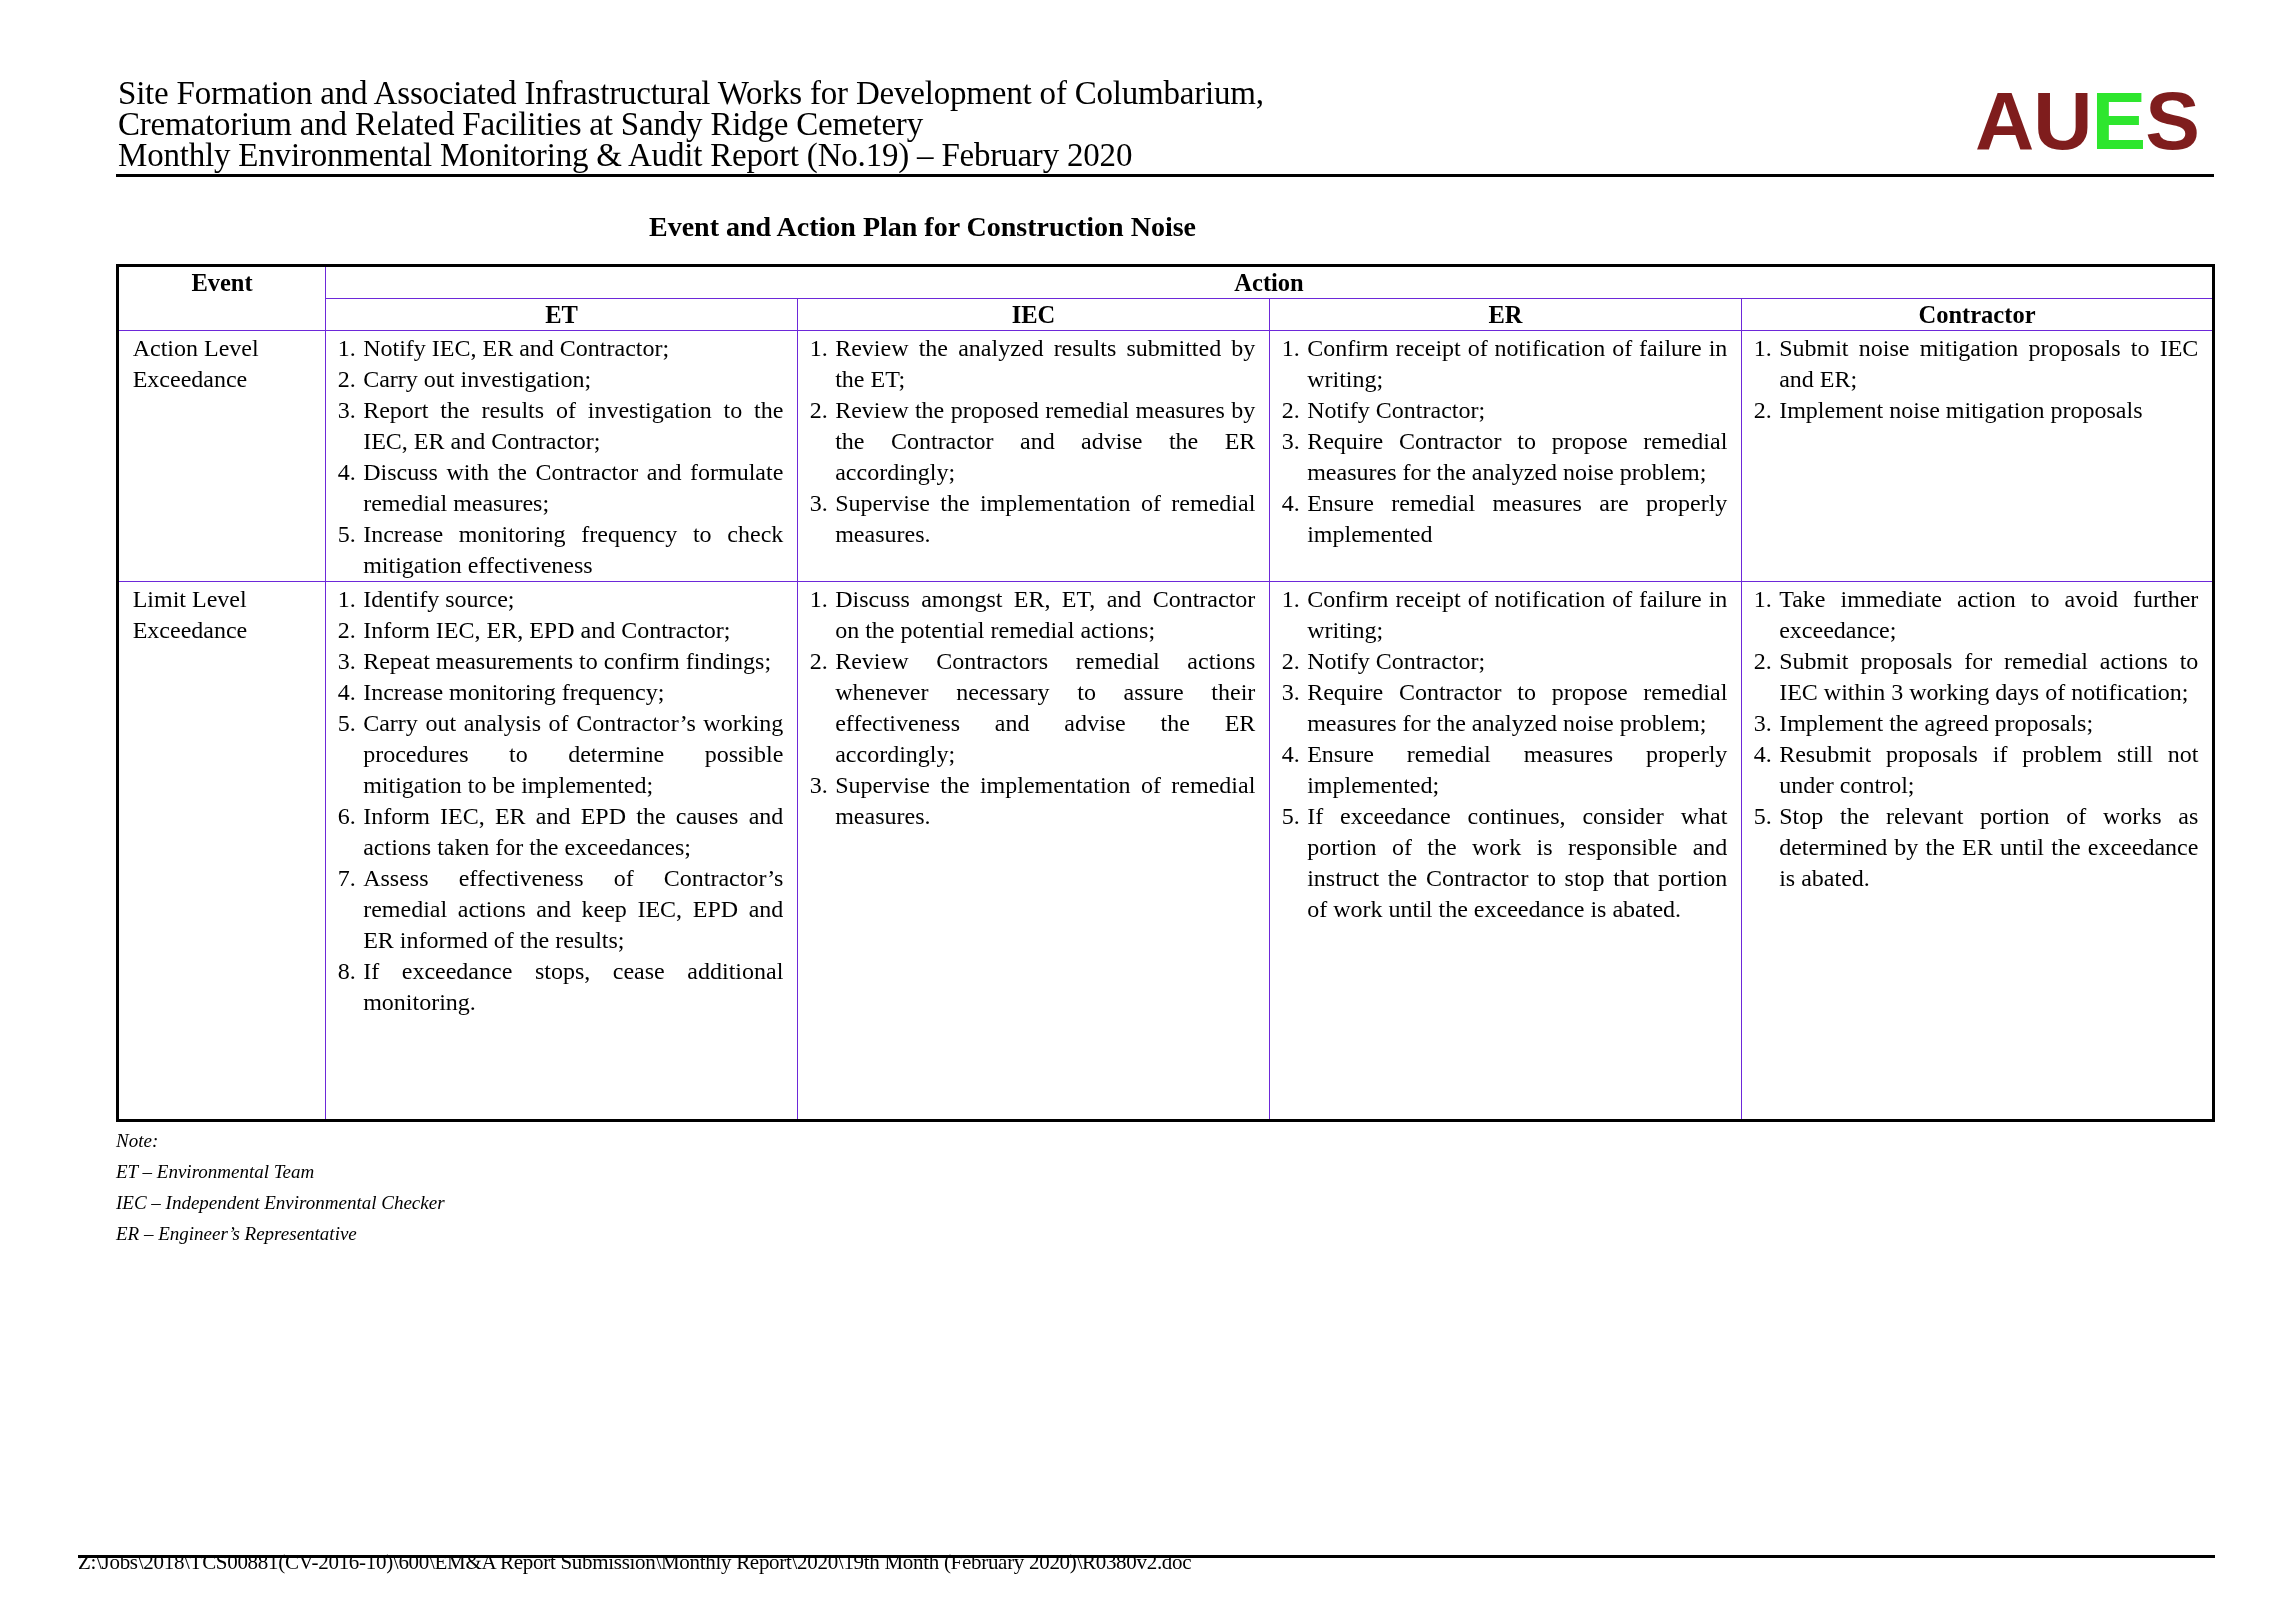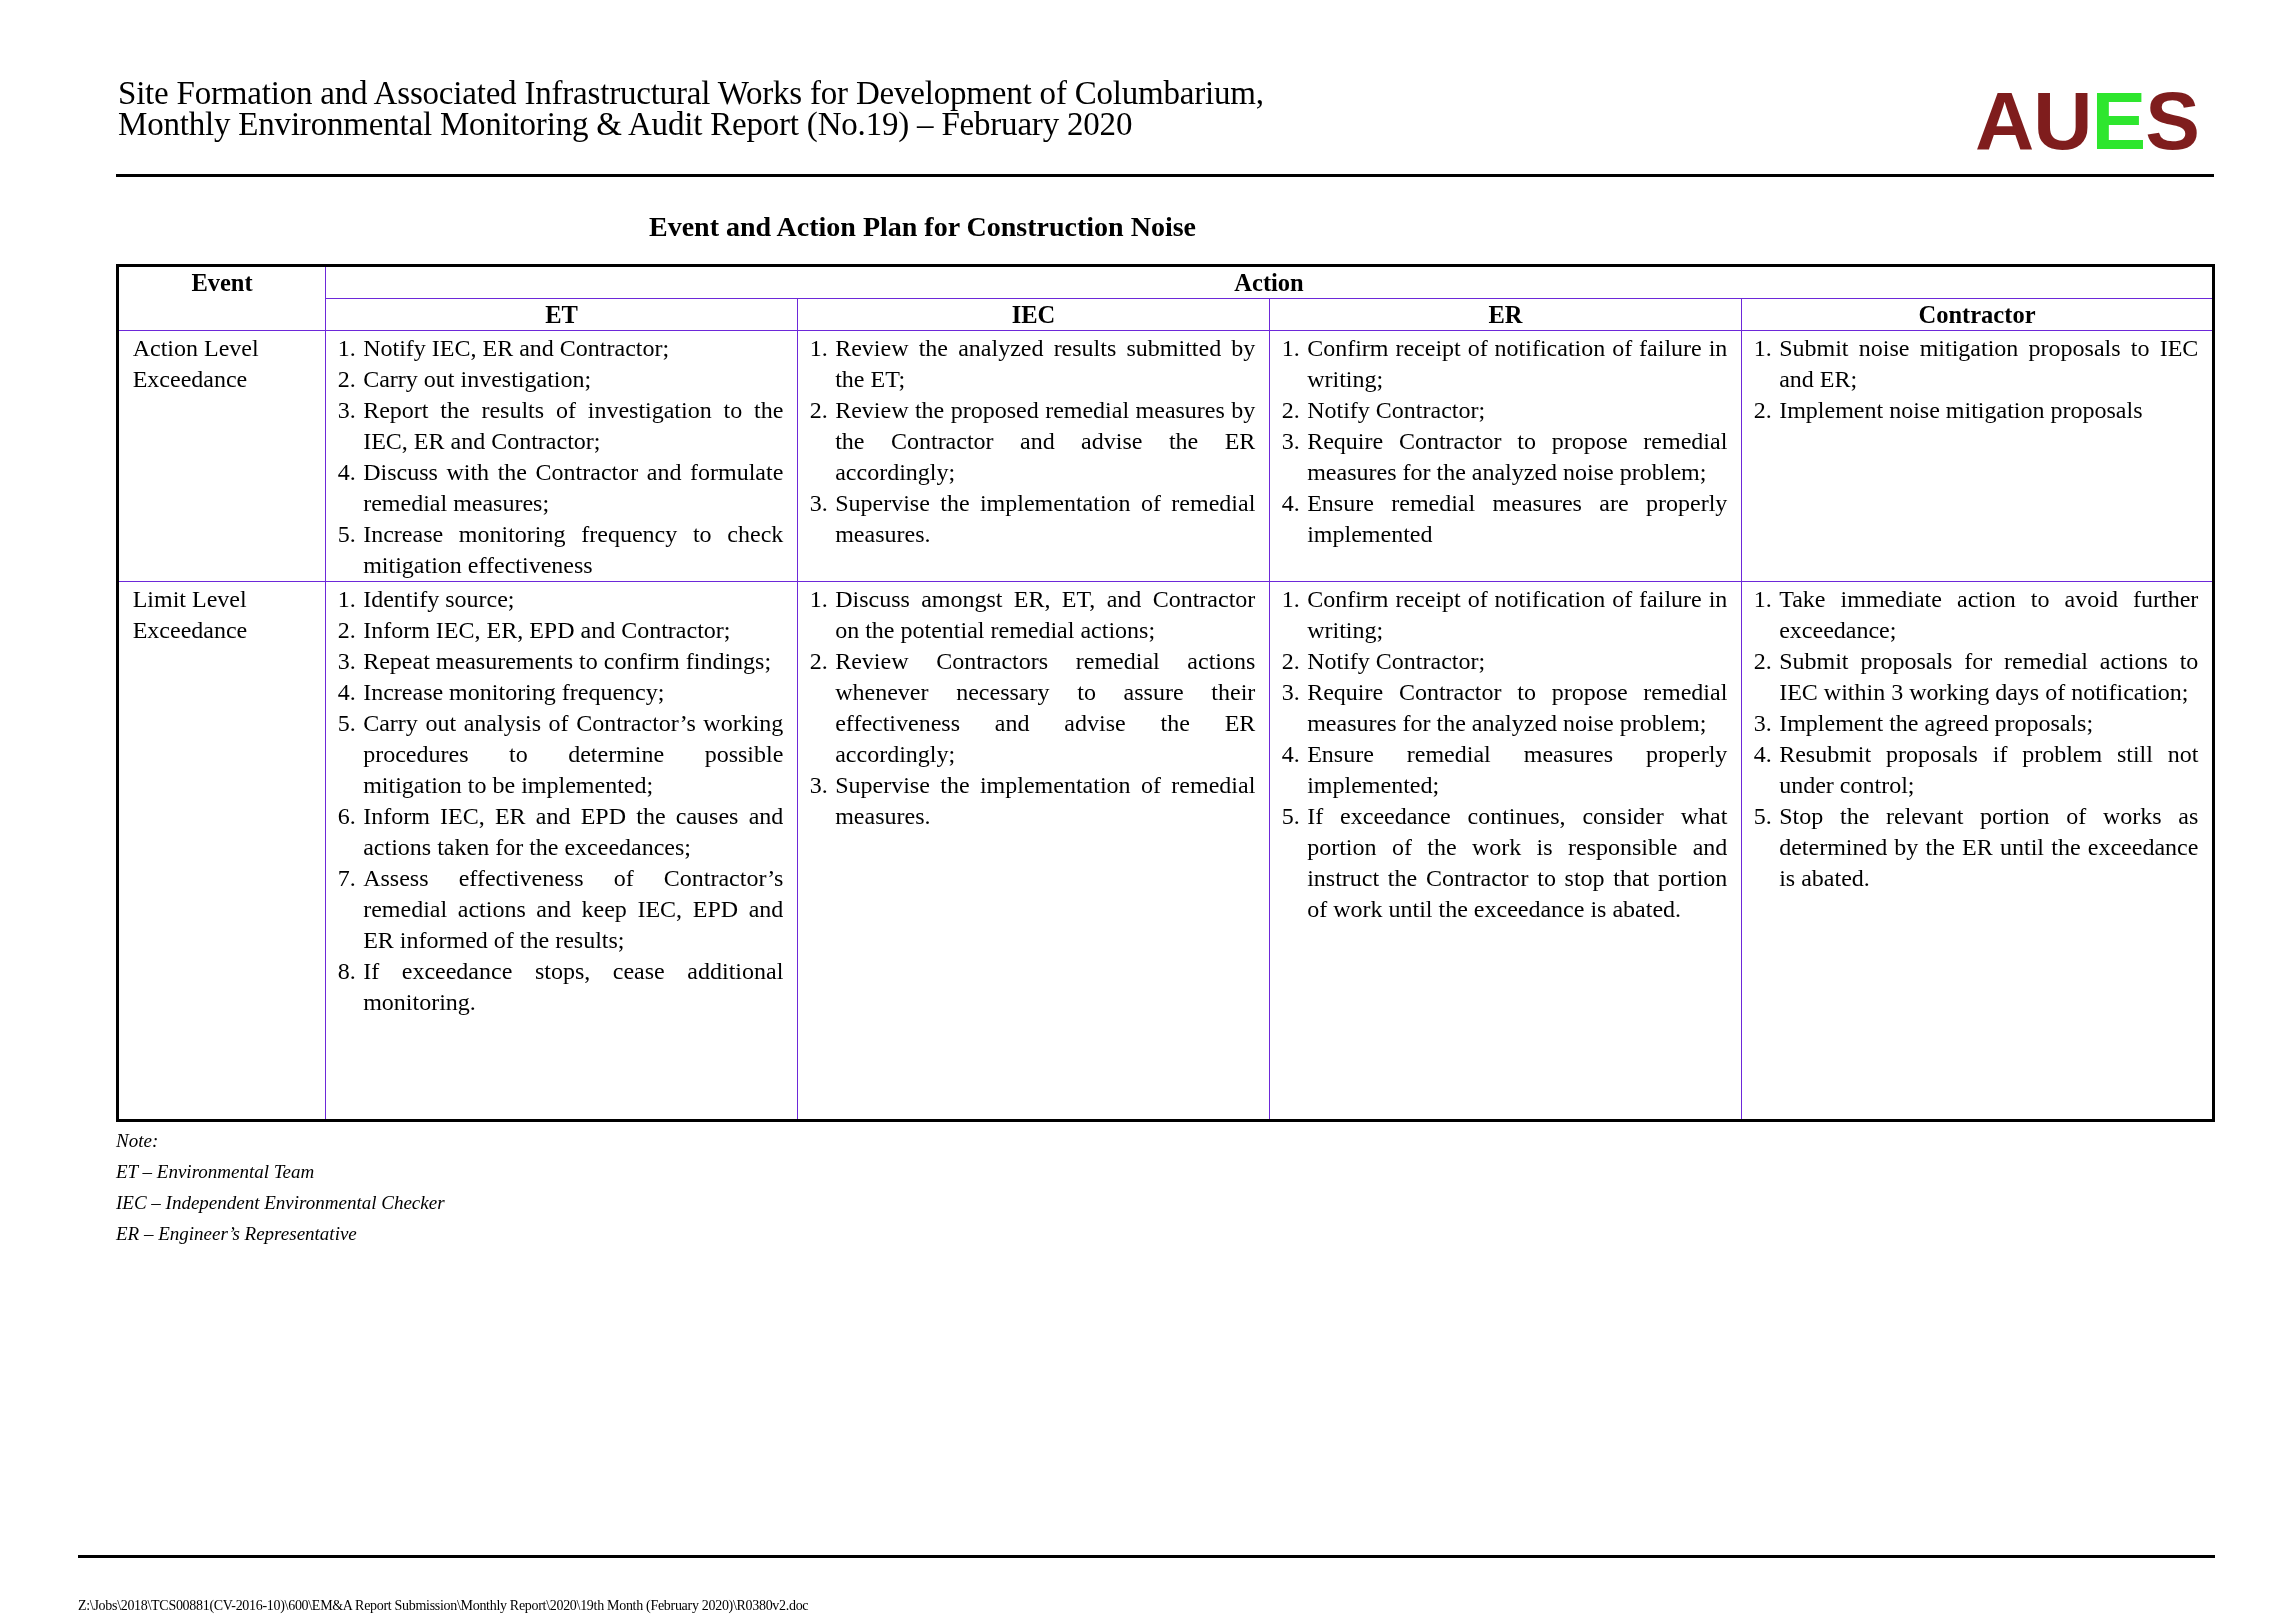--- a/index.html
+++ b/index.html
@@ -18,27 +18,28 @@
   table.plan th, table.plan td { border: 1px solid #6d28d9; vertical-align: top; font-size: 24px; line-height: 31px; }
   table.plan th { font-weight: bold; text-align: center; font-size: 24.5px; padding: 0; height: 31px; }
   table.plan td { padding: 2px 13.7px 0 13.7px; }
   td.event { padding-left: 13.7px; border-right: 2.9px double #000; }
   th.event-h { vertical-align: middle; border-right: 2.9px double #000; }
   ol.acts { margin: 0; padding: 0; list-style: none; text-align: justify; }
   ol.acts li { position: relative; padding-left: 23.5px; text-align: justify; text-align-last: left; }
   ol.acts li .num { position: absolute; left: -2px; top: 0; }
   .note { position: absolute; left: 116px; top: 1125px; font-style: italic; font-size: 19px; line-height: 31px; }
   .ftr-rule { position: absolute; left: 78px; top: 1555px; width: 2137px; height: 2.9px; background: #000; }
-  .ftr { position: absolute; left: 78px; top: 1598px; font-size: 14px; letter-spacing: -0.3px; white-space: nowrap; }
+  .ftr { position: absolute; left: 78px; top: 1550px; font-size: 21px; letter-spacing: -0.3px; white-space: nowrap; }
 </style>
 </head>
 <body>
 
 <div class="hdr">
   <div>Site Formation and Associated Infrastructural Works for Development of Columbarium,</div>
+  <div>Crematorium and Related Facilities at Sandy Ridge Cemetery</div>
   <div>Monthly Environmental Monitoring &amp; Audit Report (No.19) – February 2020</div>
 </div>
 <div class="logo"><span class="b">AU</span><span class="g">E</span><span class="b">S</span></div>
 <div class="hdr-rule"></div>
 
 <div class="title">Event and Action Plan for Construction Noise</div>
 
 <table class="plan">
   <colgroup>
     <col style="width:208px">

